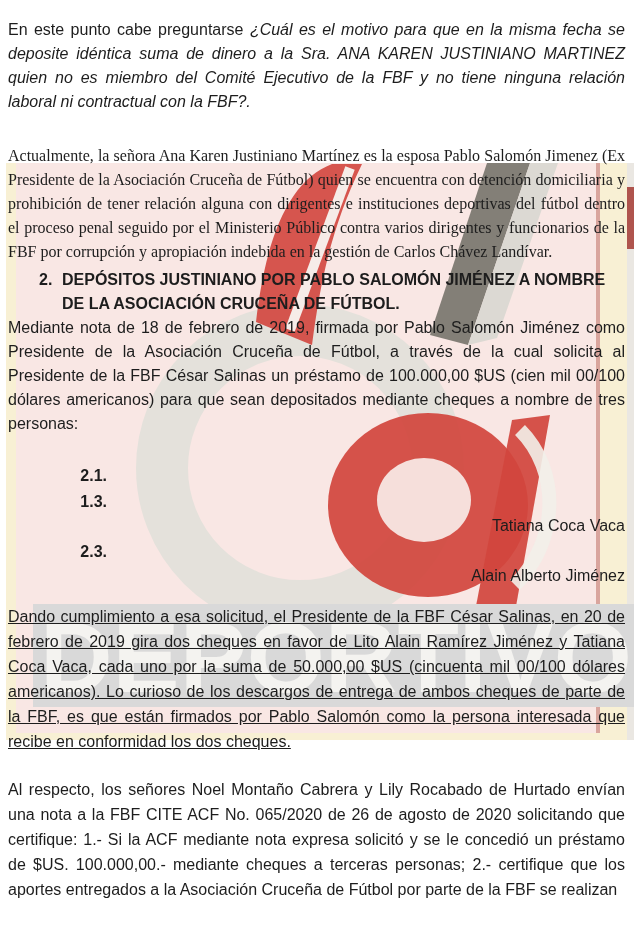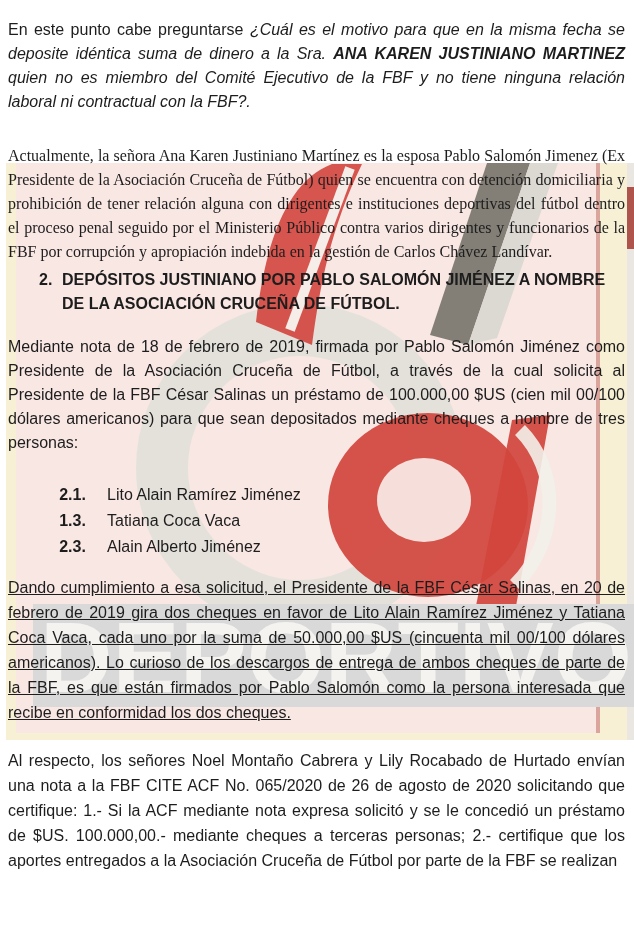--- a/index.html
+++ b/index.html
@@ -24,28 +24,28 @@
   .p2{margin-top:30px;font-family:Liberation Serif, serif;}
   .heading{
     display:flex;
     margin-top:4px;
     padding-left:31px;
     font-weight:bold;
     text-align:left;
   }
   .hnum{flex:none;width:23px;}
   .htext{flex:1;}
-  .p3{margin-top:19px;}
+  .p3{}
   .list{margin-top:28px;}
-  .li{display:flex;padding-left:30px;margin-bottom:2px;text-align:center;}
+  .li{display:flex;padding-left:30px;margin-bottom:2px;text-align:right;flex-direction:column;}
   .li .num{flex:none;width:69px;font-weight:bold;}
   .p4{margin-top:16px;line-height:25px;text-decoration:underline;}
   .p5{margin-top:23px;line-height:25px;}
   em{font-style:italic;}
-  strong em{font-weight:bold;margin-top:24px;}
+  strong em{font-weight:normal;margin-top:24px;}
 </style>
 </head>
 <body>
 
 <div class="page">
 
   <svg class="wm" width="634" height="941" viewBox="0 0 634 941" aria-hidden="true">
     <rect x="6" y="163" width="621" height="577" fill="#f8f0d4"></rect>
     <rect x="627" y="163" width="7" height="577" fill="#eae7e2"></rect>
     <rect x="16" y="163" width="580" height="570" fill="#f9e7e4"></rect>
@@ -77,21 +77,20 @@
     <div class="heading">
       <span class="hnum">2.</span>
       <span class="htext">DEPÓSITOS JUSTINIANO POR PABLO SALOMÓN JIMÉNEZ A NOMBRE DE LA ASOCIACIÓN CRUCEÑA DE FÚTBOL.</span>
     </div>
 
     <p class="p3">Mediante nota de 18 de febrero de 2019, firmada por Pablo Salomón Jiménez como Presidente de la Asociación Cruceña de Fútbol, a través de la cual solicita al Presidente de la FBF César Salinas un préstamo de 100.000,00 $US (cien mil 00/100 dólares americanos) para que sean depositados mediante cheques a nombre de tres personas:</p>
 
     <div class="list">
       <div class="li">
         <span class="num">2.1.</span>
-        <span>Lito Alain Ramírez Jiménez</span>
       </div>
       <div class="li">
         <span class="num">1.3.</span>
         <span>Tatiana Coca Vaca</span>
       </div>
       <div class="li">
         <span class="num">2.3.</span>
         <span>Alain Alberto Jiménez</span>
       </div>
     </div>

